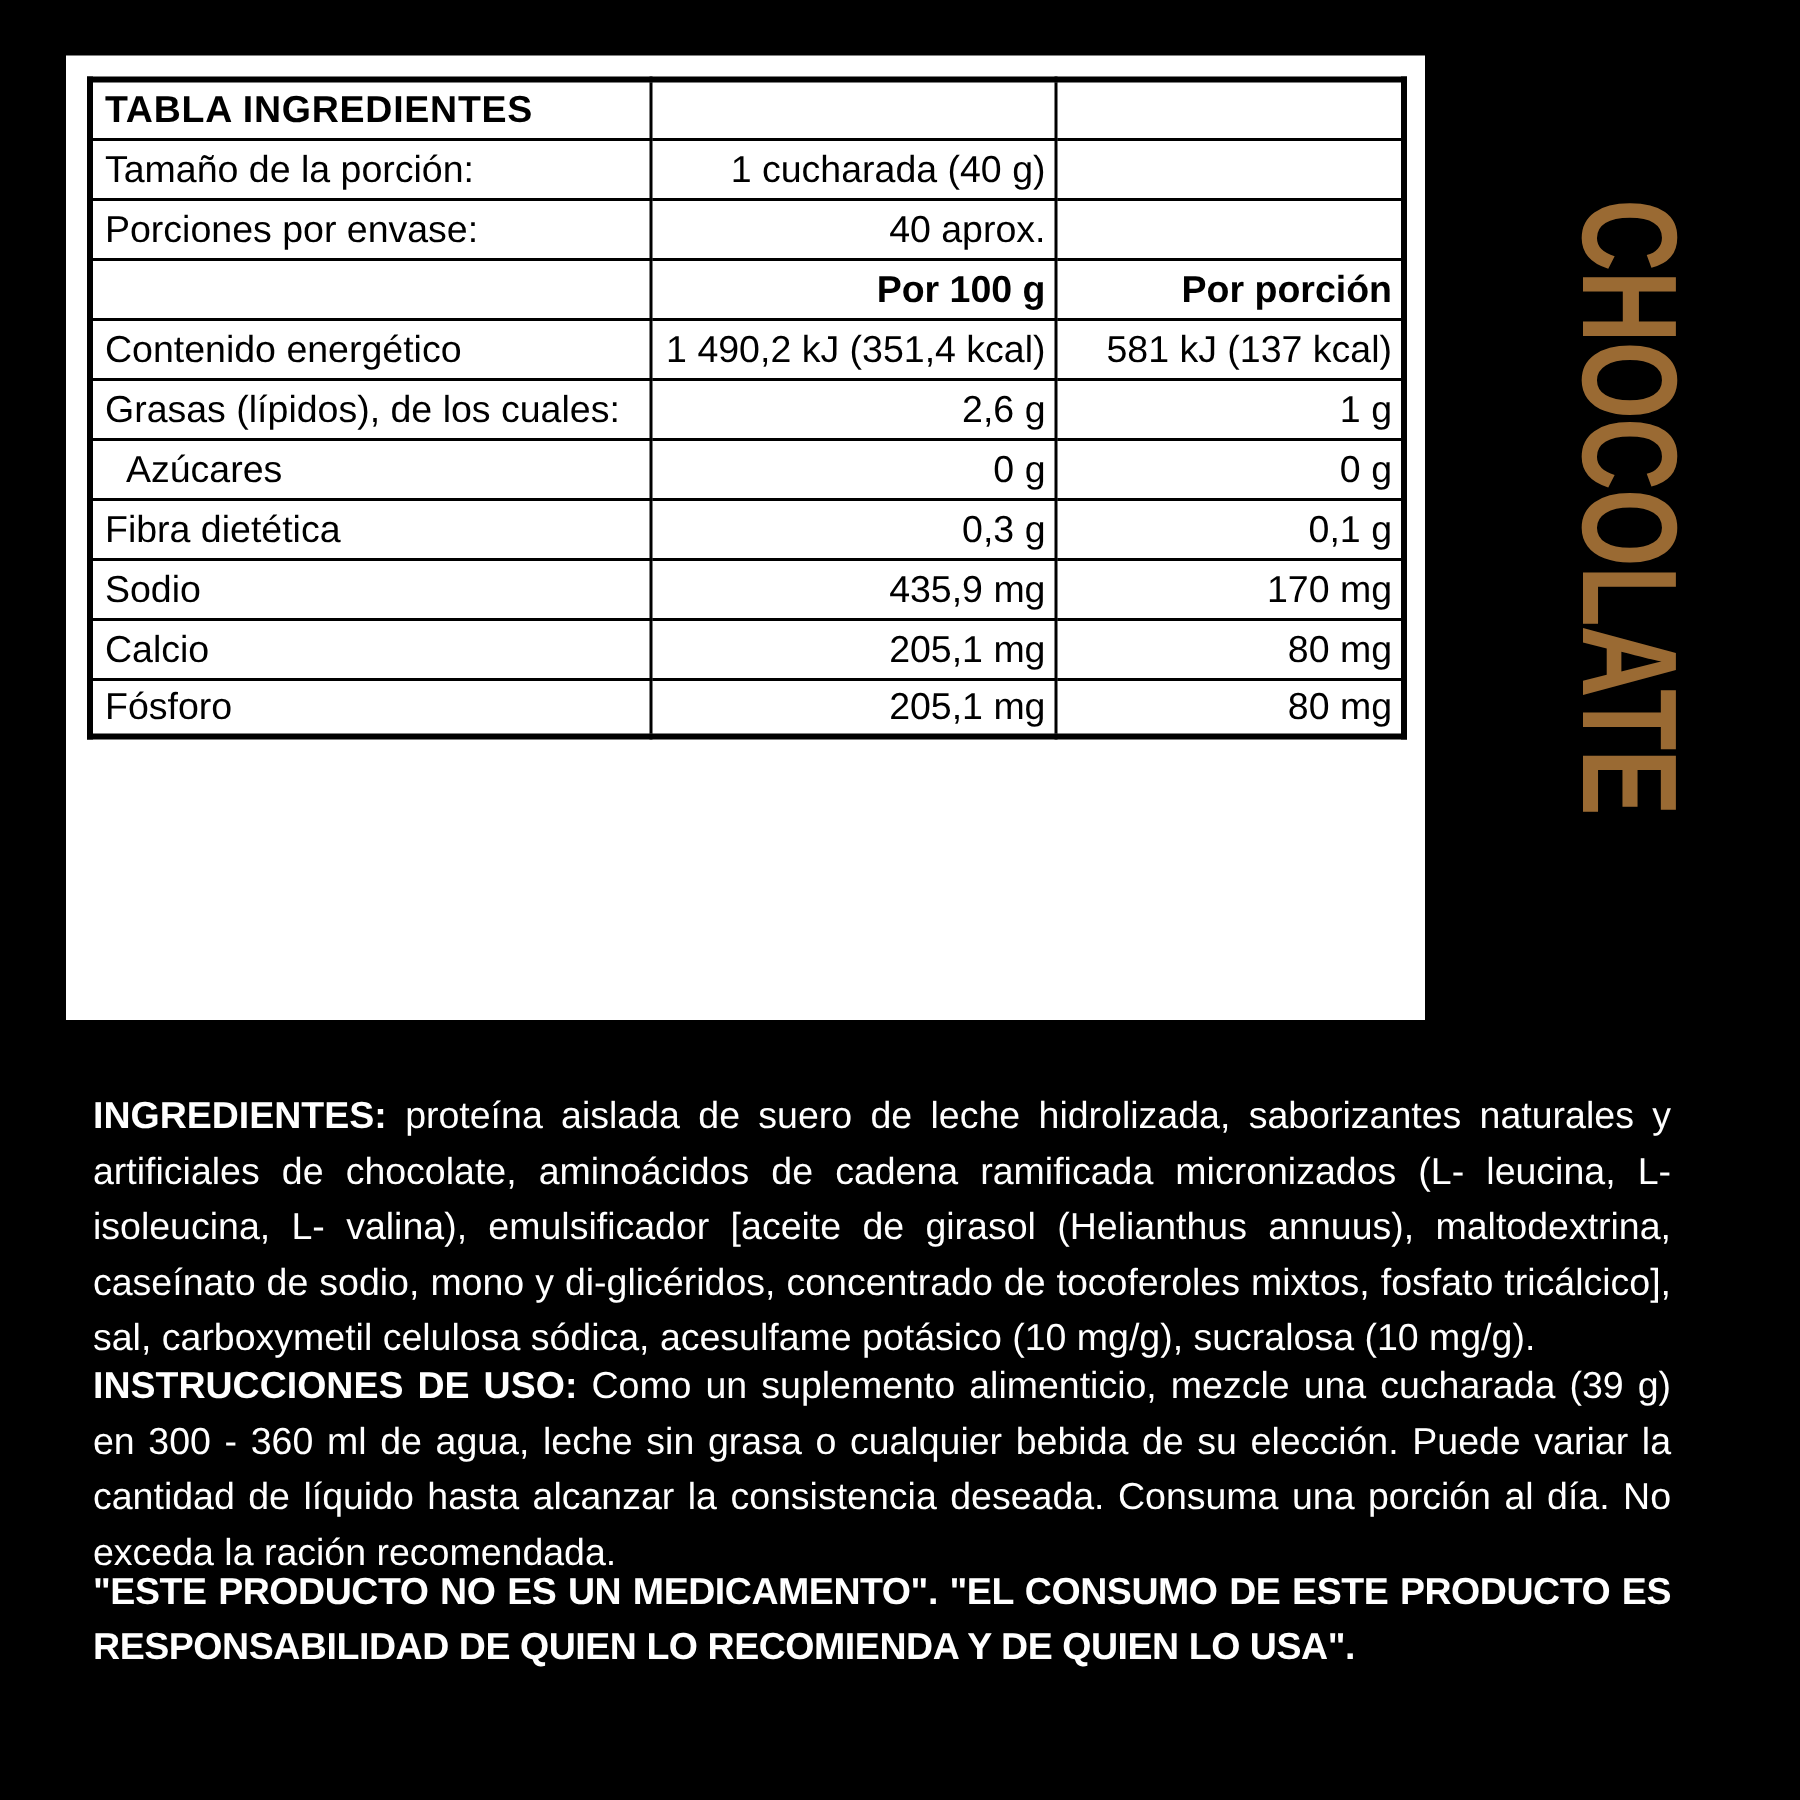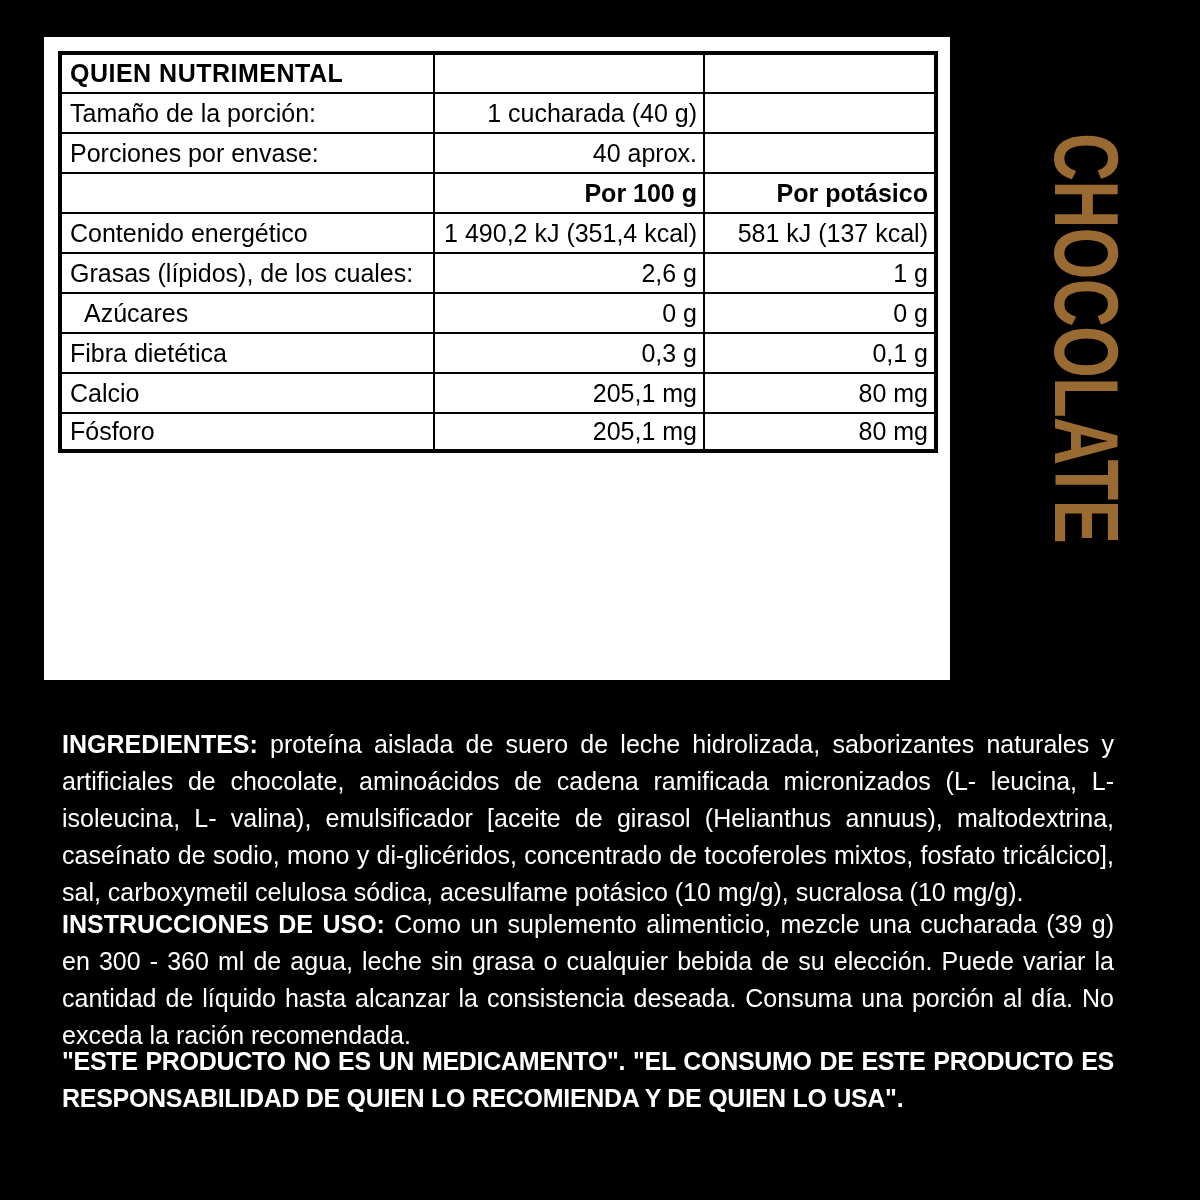--- a/index.html
+++ b/index.html
@@ -84,58 +84,63 @@
 
   <div class="panel">
     <table class="nutrition-table">
       <colgroup>
         <col style="width:374px">
           <col style="width:270px">
           <col style="width:232px">
       </colgroup>
       <tbody>
           <tr class="r-std">
-        <td class="lbl title-cell">QUIEN NUTRIMENTAL</td>
+        <td class="lbl title-cell">TABLA INGREDIENTES</td>
         <td></td>
         <td></td>
       </tr>
       <tr class="r-std">
         <td class="lbl">Tamaño de la porción:</td>
         <td class="val">1 cucharada (40 g)</td>
         <td></td>
       </tr>
       <tr class="r-std">
         <td class="lbl">Porciones por envase:</td>
         <td class="val">40 aprox.</td>
         <td></td>
       </tr>
       <tr class="r-std">
         <td></td>
         <td class="val bold">Por 100 g</td>
-        <td class="val bold">Por potásico</td>
+        <td class="val bold">Por porción</td>
       </tr>
       <tr class="r-std">
         <td class="lbl">Contenido energético</td>
         <td class="val">1 490,2 kJ (351,4 kcal)</td>
         <td class="val">581 kJ (137 kcal)</td>
       </tr>
       <tr class="r-std">
         <td class="lbl">Grasas (lípidos), de los cuales:</td>
         <td class="val">2,6 g</td>
         <td class="val">1 g</td>
       </tr>
       <tr class="r-std">
         <td class="lbl indent">Azúcares</td>
         <td class="val">0 g</td>
         <td class="val">0 g</td>
       </tr>
       <tr class="r-std">
         <td class="lbl">Fibra dietética</td>
         <td class="val">0,3 g</td>
         <td class="val">0,1 g</td>
+      </tr>
+      <tr class="r-std">
+        <td class="lbl">Sodio</td>
+        <td class="val">435,9 mg</td>
+        <td class="val">170 mg</td>
       </tr>
       <tr class="r-std">
         <td class="lbl">Calcio</td>
         <td class="val">205,1 mg</td>
         <td class="val">80 mg</td>
       </tr>
       <tr class="r-last">
         <td class="lbl">Fósforo</td>
         <td class="val">205,1 mg</td>
         <td class="val">80 mg</td>

